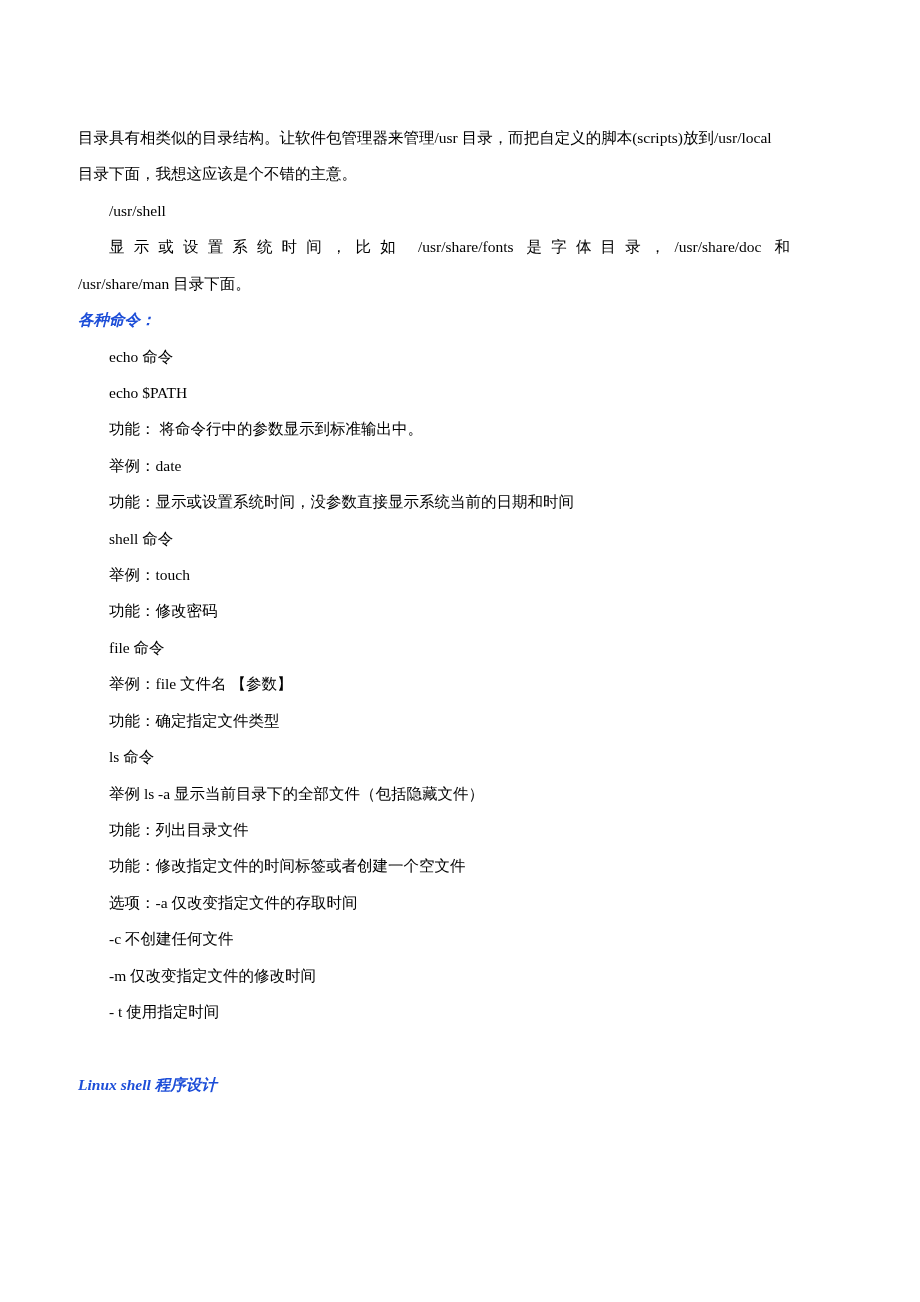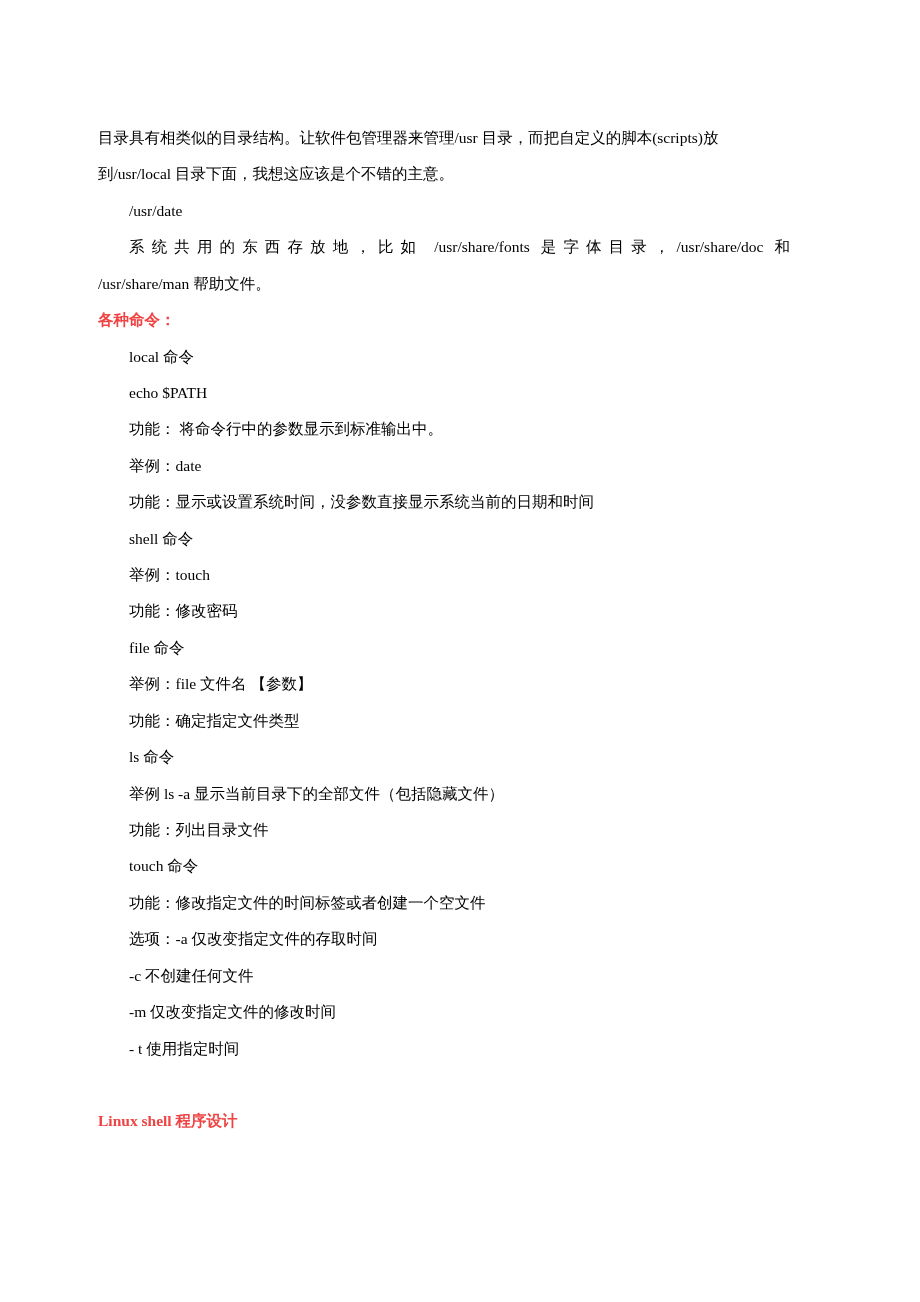--- a/index.html
+++ b/index.html
@@ -3,79 +3,79 @@
 <meta charset="utf-8">
 <style>
   body {
     margin: 0;
     padding: 0;
     background: #ffffff;
     font-family: "SimSun", "宋体", serif;
     width: 920px;
   }
   .page {
-    padding: 120px 130px 80px 98px;
+    padding: 120px 130px 80px 78px;
     box-sizing: border-box;
     width: 920px;
   }
   .para {
     font-size: 15.5px;
     line-height: 2.35;
     color: #000000;
     margin: 0;
   }
   .justify-distribute {
     text-align: justify;
     text-align-last: justify;
   }
   .indent {
     text-indent: 2em;
   }
   .section-heading {
     font-size: 15.5px;
     line-height: 2.35;
-    color: #ef4444;
+    color: #1d4ed8;
     font-weight: bold;
     margin: 0;
+    font-style: italic;
   }
 </style>
 </head>
 <body>
 
 <div class="page">
 
   <p class="para">目录具有相类似的目录结构。让软件包管理器来管理/usr 目录，而把自定义的脚本(scripts)放到/usr/local 目录下面，我想这应该是个不错的主意。</p>
 
-  <p class="para indent">/usr/date</p>
+  <p class="para indent">/usr/shell</p>
 
-  <p class="para indent justify-distribute">系统共用的东西存放地，比如 /usr/share/fonts 是字体目录，/usr/share/doc 和</p>
-  <p class="para">/usr/share/man 帮助文件。</p>
+  <p class="para indent justify-distribute">显示或设置系统时间，比如 /usr/share/fonts 是字体目录，/usr/share/doc 和</p>
+  <p class="para">/usr/share/man 目录下面。</p>
 
   <p class="section-heading">各种命令：</p>
 
-  <p class="para indent">local 命令</p>
+  <p class="para indent">echo 命令</p>
   <p class="para indent">echo $PATH</p>
   <p class="para indent">功能： 将命令行中的参数显示到标准输出中。</p>
 
   <p class="para indent">举例：date</p>
   <p class="para indent">功能：显示或设置系统时间，没参数直接显示系统当前的日期和时间</p>
 
   <p class="para indent">shell 命令</p>
   <p class="para indent">举例：touch</p>
   <p class="para indent">功能：修改密码</p>
 
   <p class="para indent">file 命令</p>
   <p class="para indent">举例：file 文件名 【参数】</p>
   <p class="para indent">功能：确定指定文件类型</p>
 
   <p class="para indent">ls 命令</p>
   <p class="para indent">举例 ls -a 显示当前目录下的全部文件（包括隐藏文件）</p>
   <p class="para indent">功能：列出目录文件</p>
 
-  <p class="para indent">touch 命令</p>
   <p class="para indent">功能：修改指定文件的时间标签或者创建一个空文件</p>
   <p class="para indent">选项：-a 仅改变指定文件的存取时间</p>
   <p class="para indent">-c 不创建任何文件</p>
   <p class="para indent">-m 仅改变指定文件的修改时间</p>
   <p class="para indent">- t 使用指定时间</p>
 
   <p class="para">&nbsp;</p>
 
   <p class="section-heading">Linux shell 程序设计</p>
 

